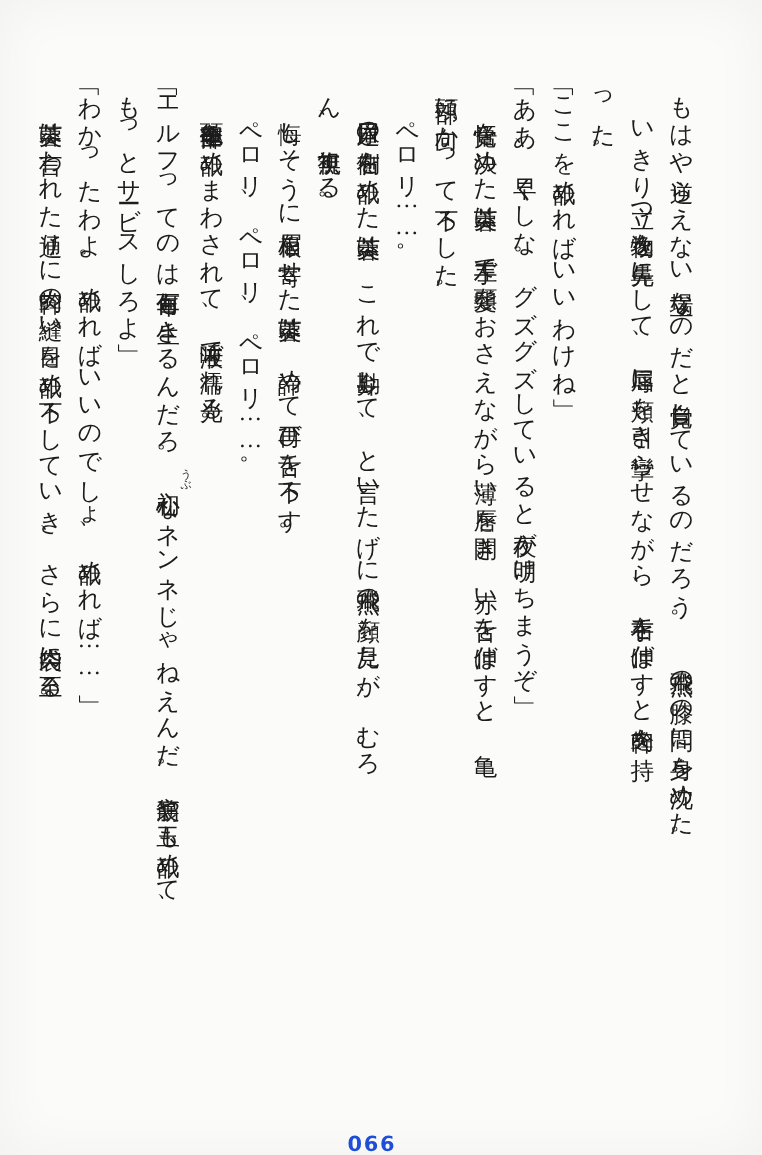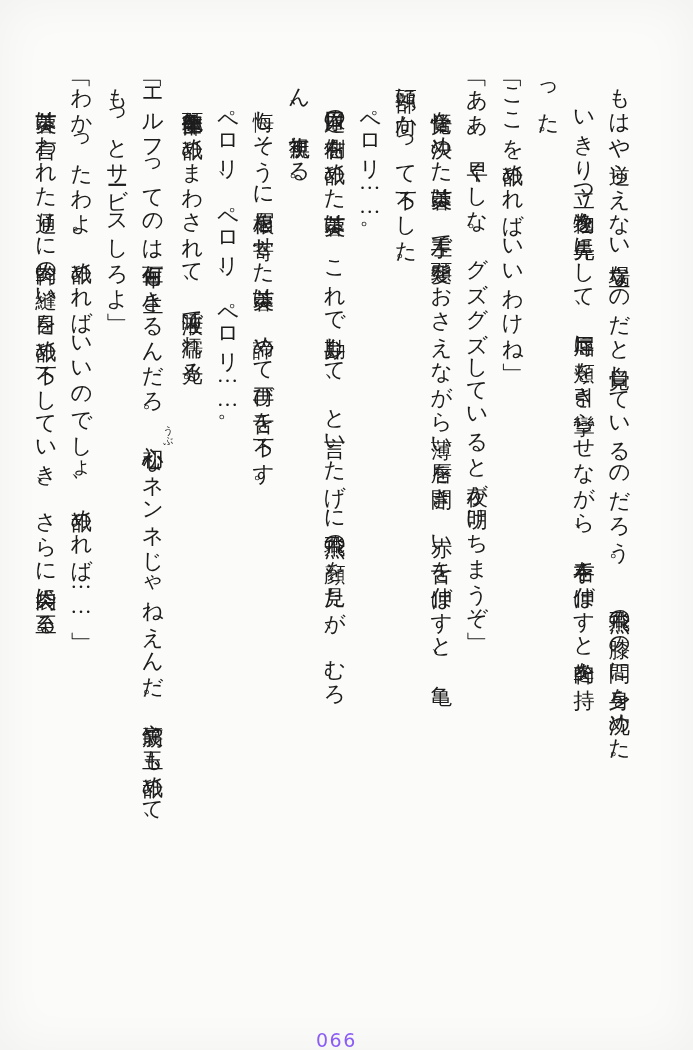--- a/index.html
+++ b/index.html
@@ -45,23 +45,23 @@
     font-size: 10px;
     letter-spacing: 0;
     color: #1c1c1c;
   }
   .page-number {
     position: absolute;
     left: 316px;
     top: 1029px;
     font-family: "DejaVu Sans", "Liberation Sans", sans-serif;
     font-size: 19px;
-    font-weight: 400;
+    font-weight: 700;
     letter-spacing: 1.5px;
-    color: #8b5cf6;
+    color: #1d4ed8;
   }
 </style>
 </head>
 <body>
 
 <div class="page">
   <div class="text-block">
       <div class="line">もはや逆らえない立場なのだと自覚しているのだろう。　飛燕の膝の間に身を沈めた。</div>
       <div class="line indent">いきり立つ逸物を鼻先にして、屈辱に頬を引き攣らせながら、右手を伸ばすと肉幹を持</div>
       <div class="line">った。</div>

